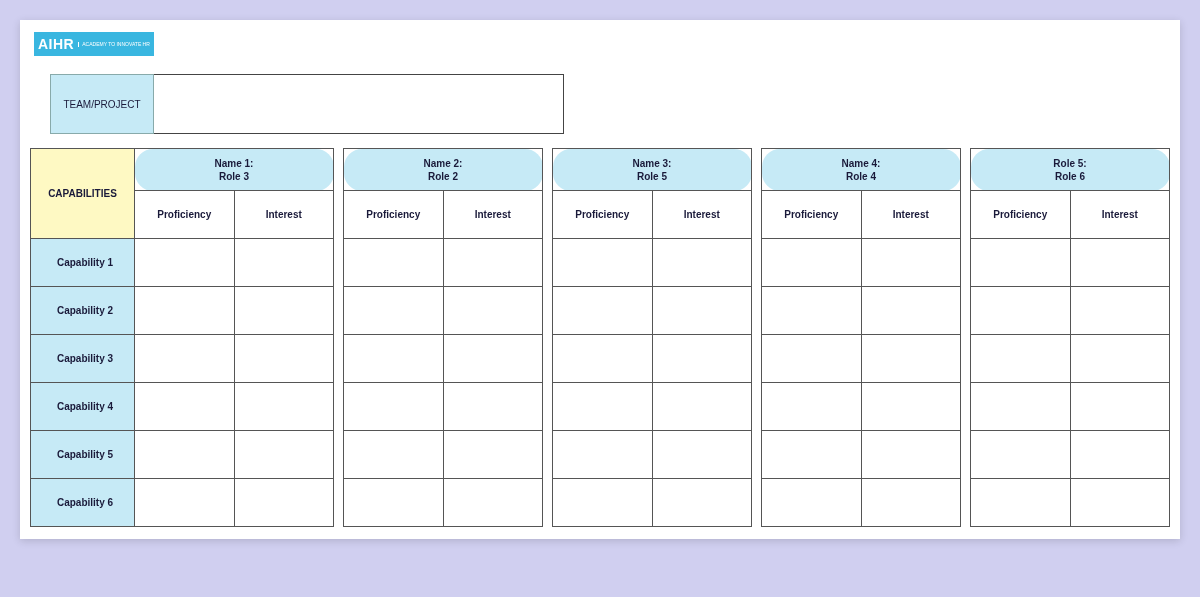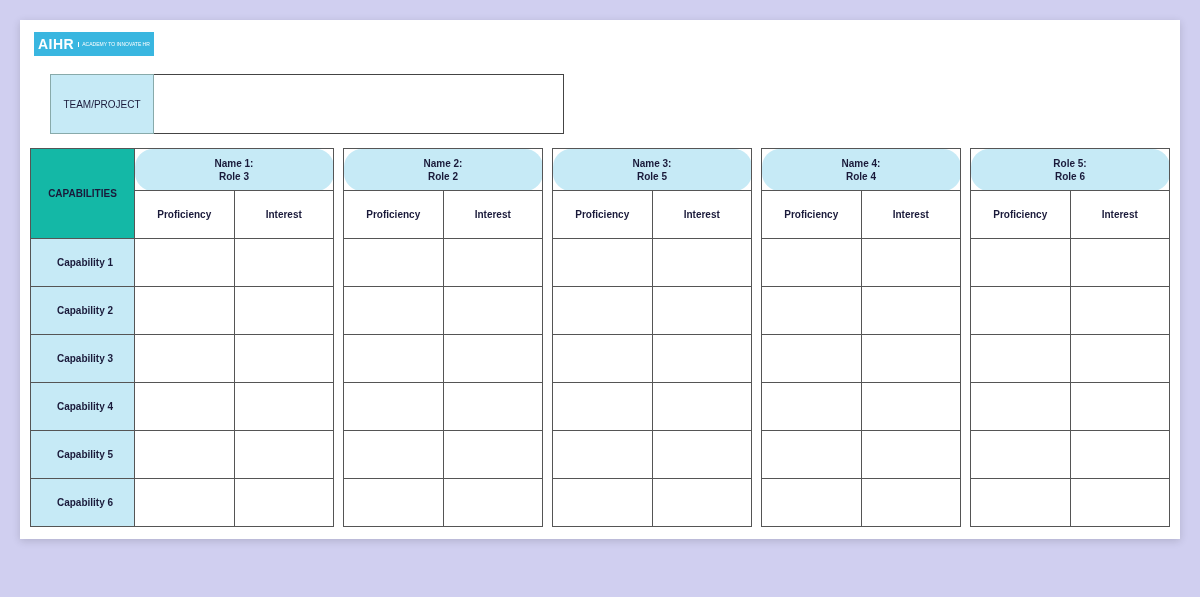--- a/index.html
+++ b/index.html
@@ -78,21 +78,21 @@
     width: 100%;
     table-layout: fixed;
   }
   table.matrix th, table.matrix td {
     border: 1px solid #555;
     font-size: 10px;
     text-align: center;
     vertical-align: middle;
   }
   th.cap-head {
-    background: #14b8a6;
+    background: #fef9c3;
     font-weight: bold;
     height: 90px;
     width: 104px;
   }
   th.person-head {
     background: #c6eaf6;
     font-weight: bold;
     height: 40px;
     line-height: 1.3;
     border-radius: 18px;

